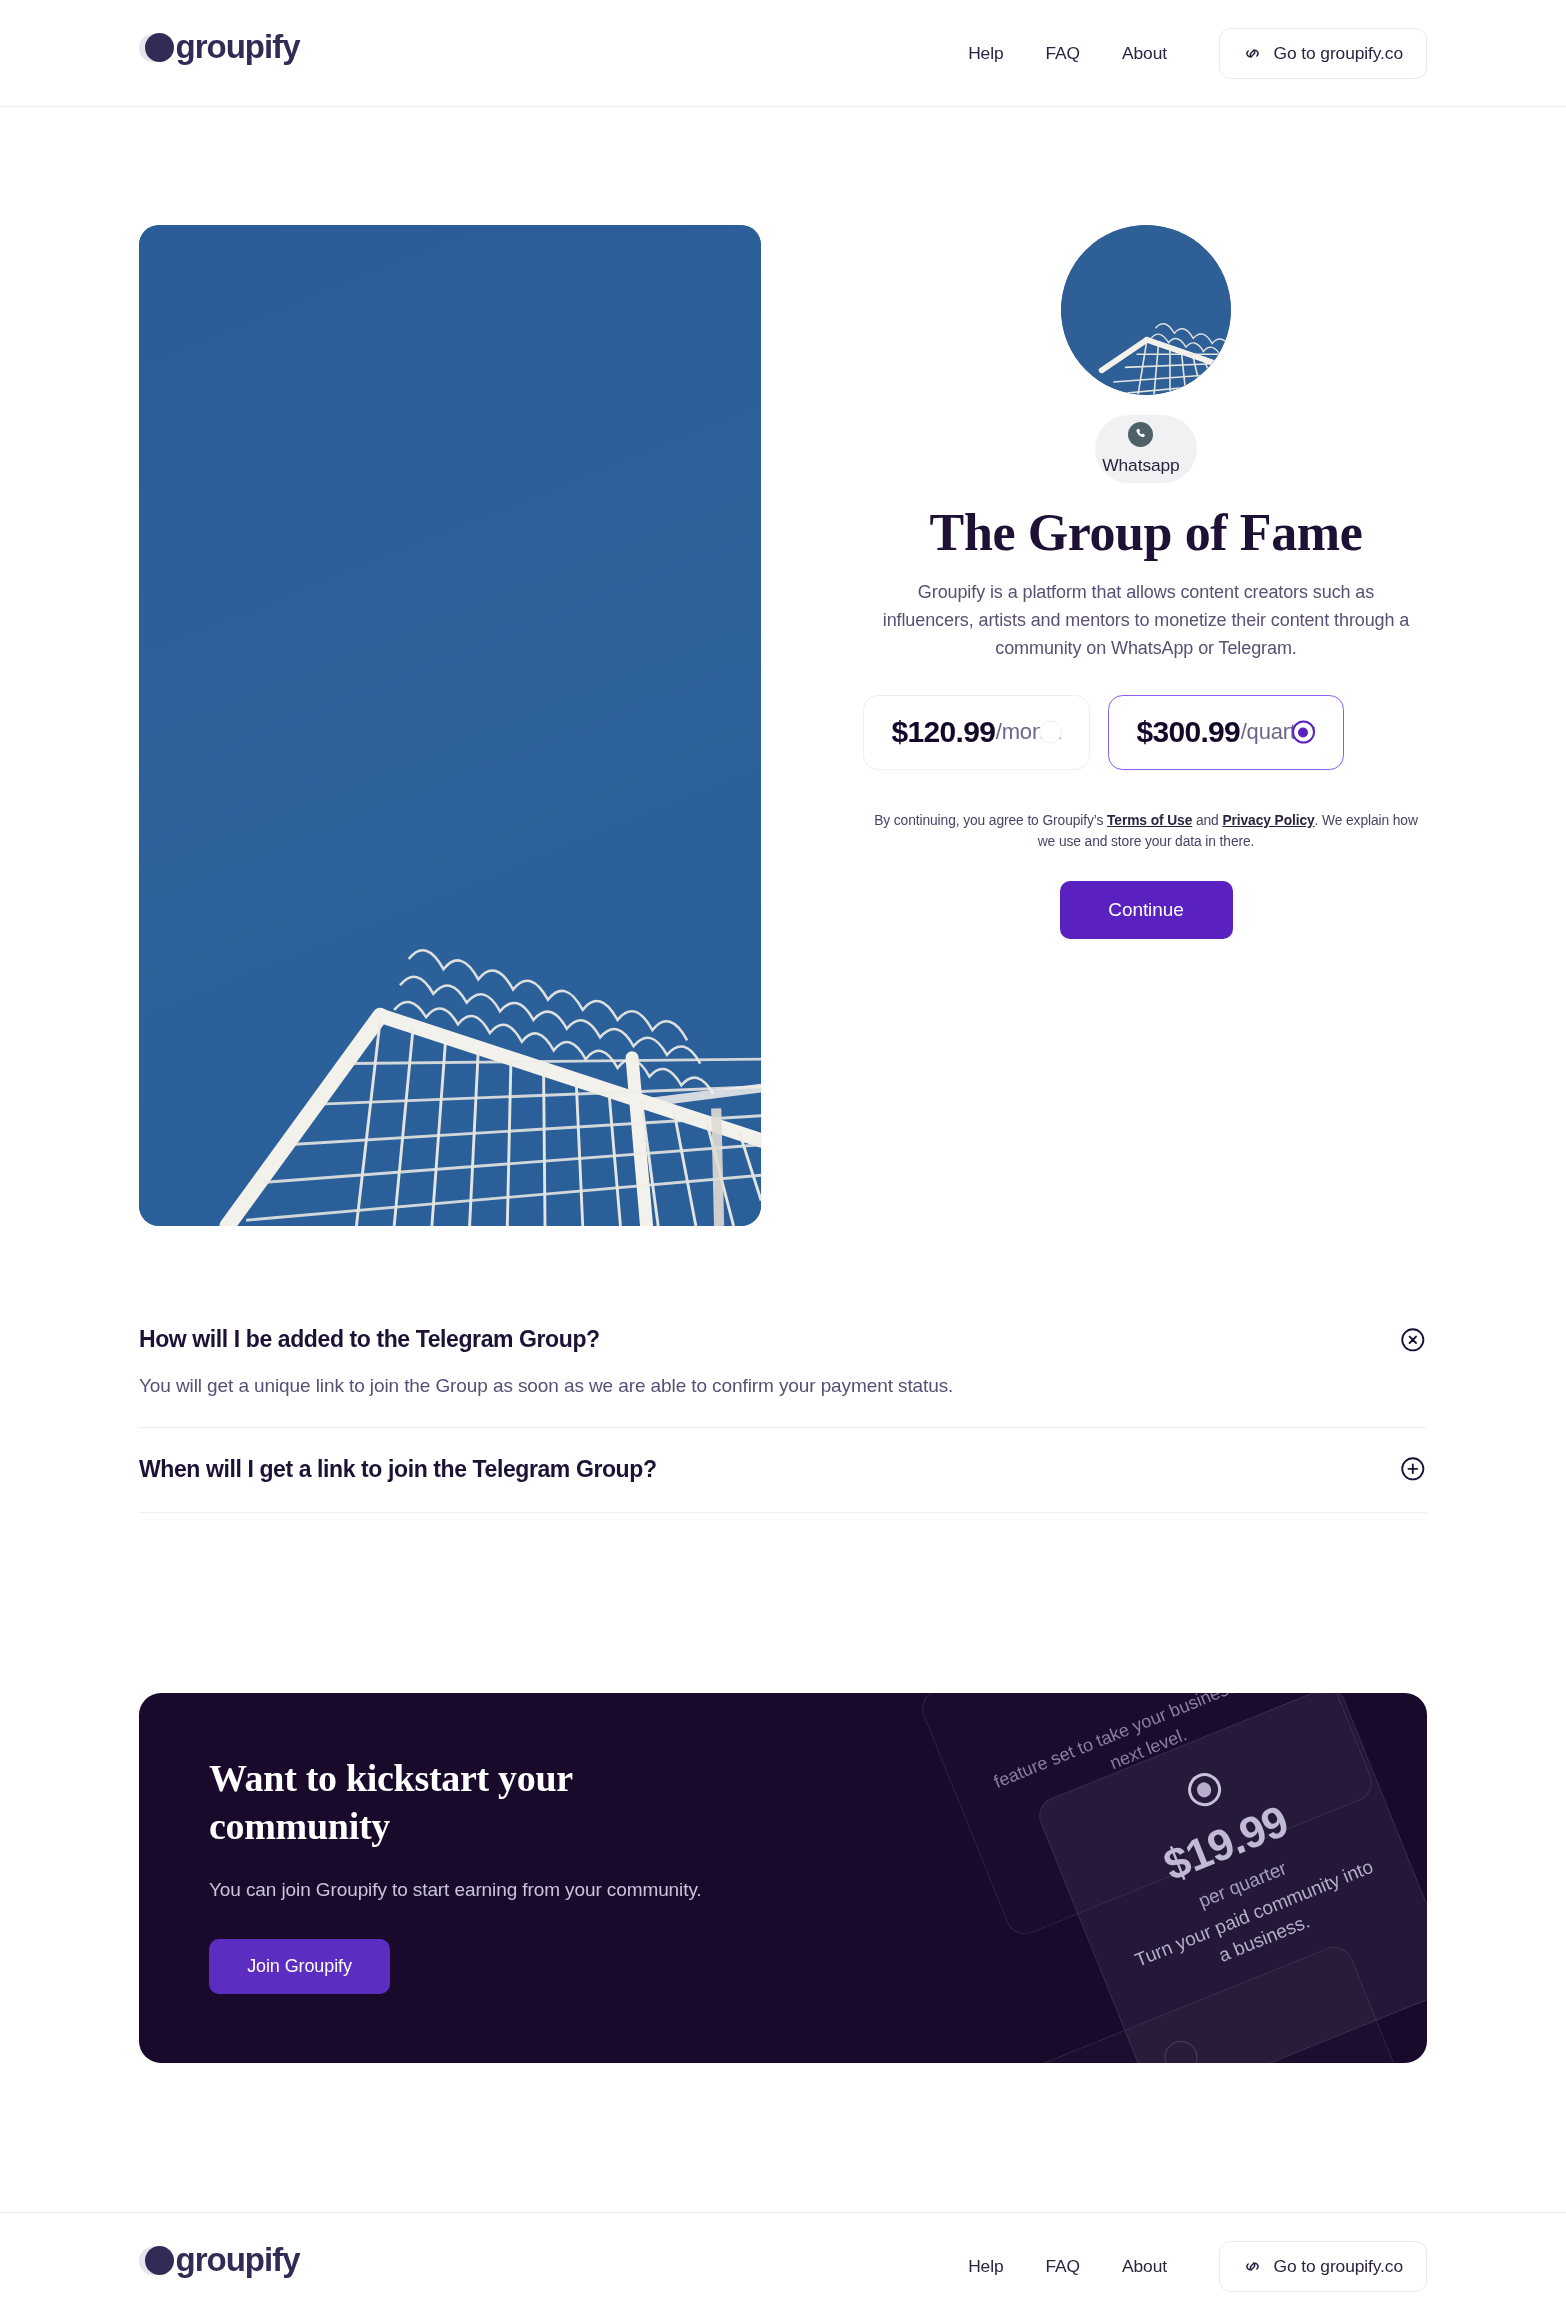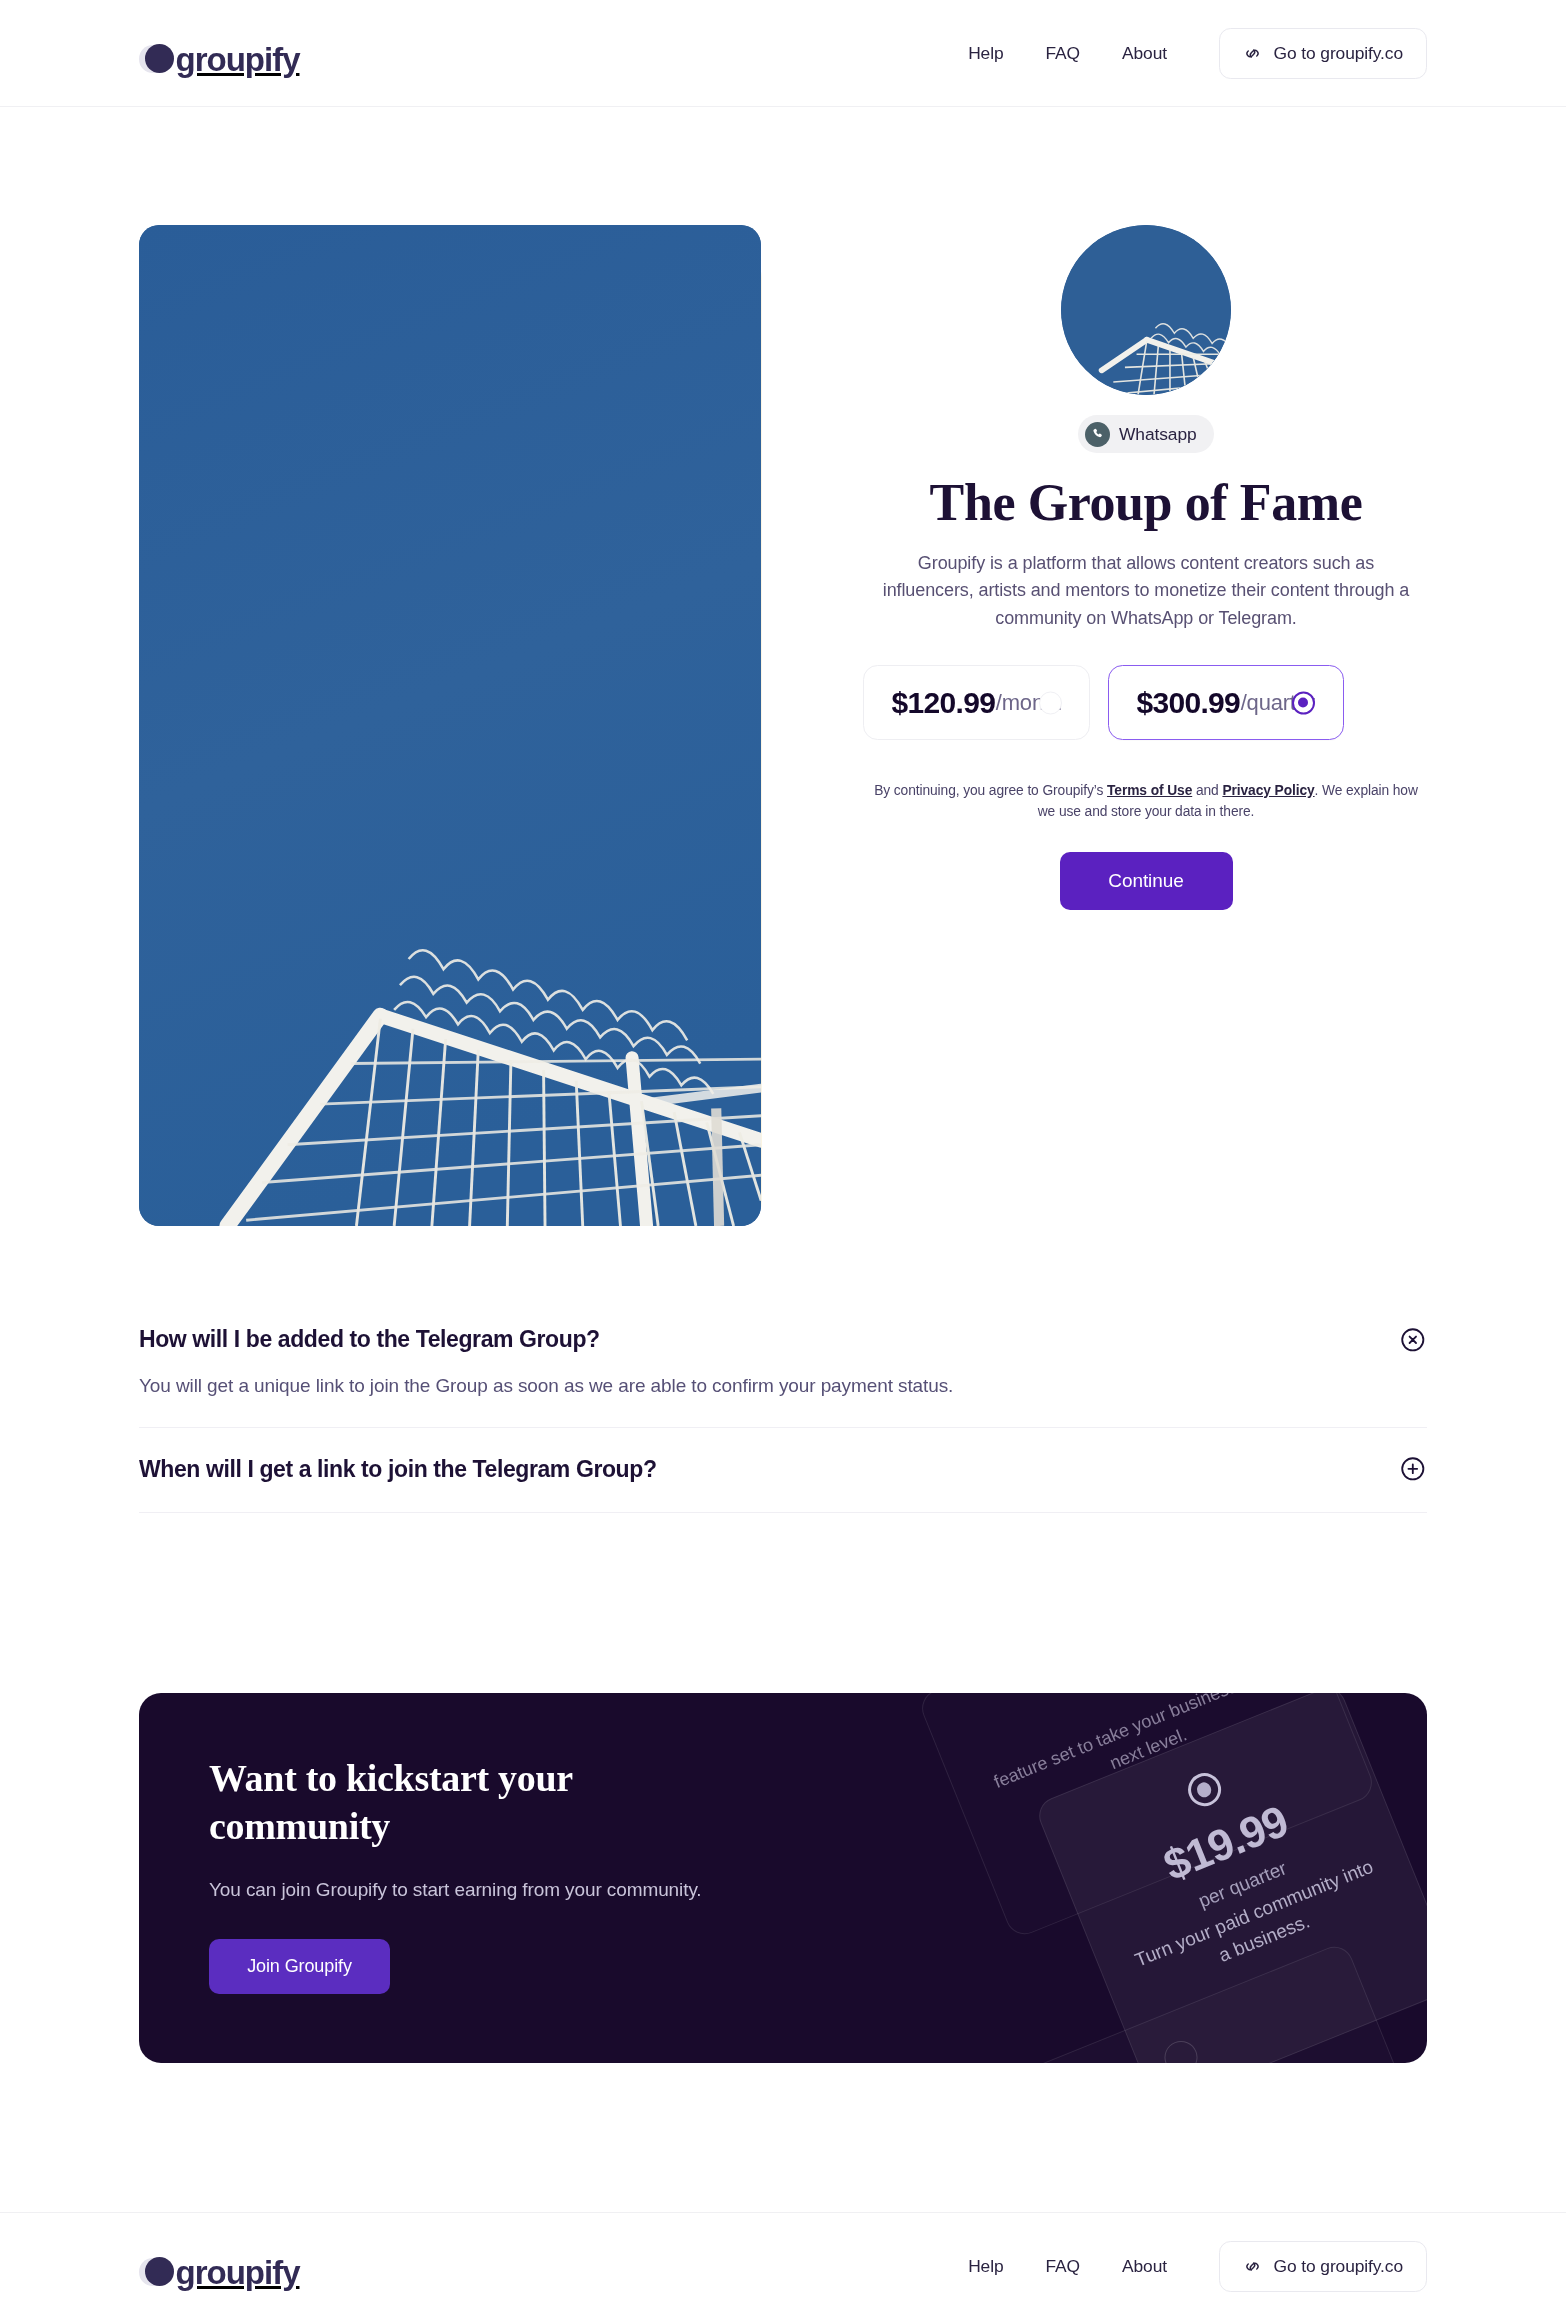--- a/index.html
+++ b/index.html
@@ -28,25 +28,24 @@
     background: #ffffff;
     border-bottom: 0.7px solid #f0f0f3;
     display: flex;
     align-items: center;
     justify-content: space-between;
     padding: 0 139px;
   }
 
   .brand {
     display: flex;
-    align-items: flex-end;
+    align-items: flex-start;
     gap: 0px;
     position: relative;
     height: 46px;
-    text-decoration: underline;
   }
   .brand-mark {
     position: relative;
     width: 35px;
     height: 35px;
     flex: none;
   }
   .brand-mark .disc-back {
     position: absolute;
     left: 0; top: 4.4px;
@@ -151,20 +150,21 @@
   .avatar svg { display: block; width: 100%; height: 100%; }
 
   .platform-badge {
     margin-top: 20px;
     display: inline-flex;
     align-items: center;
     gap: 8.7px;
     background: #f1f1f3;
     border-radius: 724px;
     padding: 6.5px 17.4px 6.5px 7.3px;
+    flex-direction: column;
   }
   .platform-badge .wa-dot {
     width: 25px; height: 25px;
     border-radius: 50%;
     background: #4c6168;
     display: flex; align-items: center; justify-content: center;
   }
   .platform-badge .wa-label {
     font-size: 17.4px;
     color: #2a2341;

